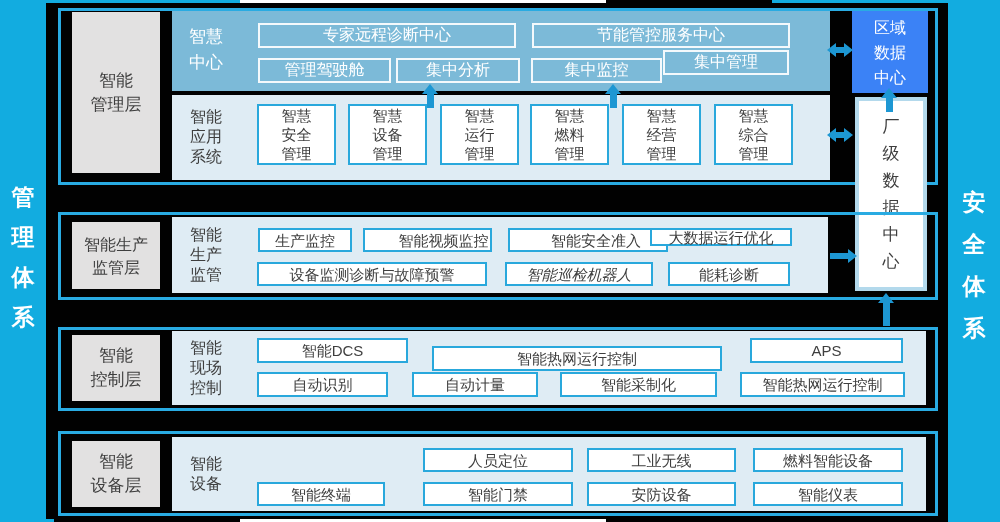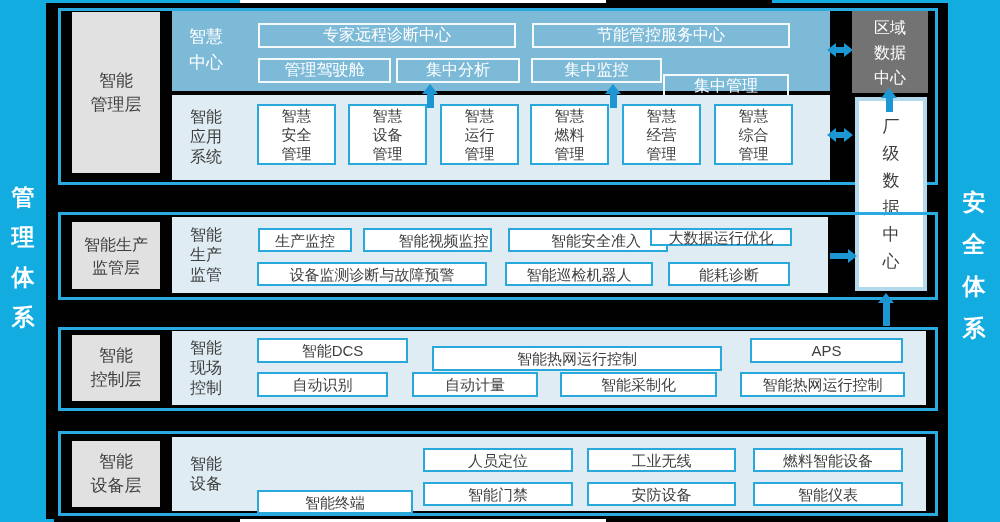--- a/index.html
+++ b/index.html
@@ -33,21 +33,21 @@
   .wbox{
     border:2px solid #F4F9FC; color:#fff; font-size:16px;
     display:flex; align-items:center; justify-content:center; text-align:center;
   }
   .lbox{
     background:#fff; border:2px solid var(--boxborder); color:var(--ink);
     font-size:15px; line-height:19px; display:flex; align-items:center;
     justify-content:center; text-align:center; white-space:pre-line;
   }
   .regional{
-    background:#737373; color:#fff; font-size:16px; line-height:25px;
+    background:#3b82f6; color:#fff; font-size:16px; line-height:25px;
     display:flex; align-items:center; justify-content:center; text-align:center;
     white-space:pre-line;
   }
   .plant{
     background:#fff; border:4px solid #B3D9EC; color:var(--ink);
     font-size:17px; line-height:27px; display:flex; align-items:center;
     justify-content:center; text-align:center; white-space:pre-line;
   }
   .v-arrow{display:flex; flex-direction:column; align-items:center;}
   .v-arrow .head{width:0;height:0;border-left:8px solid transparent;
@@ -89,21 +89,21 @@
 管理层</div>
 
   <div class="abs panel-blue" style="left:172px;top:11px;width:658px;height:80px;"></div>
   <div class="abs panel-label onblue" style="left:178px;top:24px;width:56px;">智慧
 中心</div>
   <div class="abs wbox" style="left:258px;top:23px;width:258px;height:25px;">专家远程诊断中心</div>
   <div class="abs wbox" style="left:532px;top:23px;width:258px;height:25px;">节能管控服务中心</div>
   <div class="abs wbox" style="left:258px;top:58px;width:133px;height:25px;">管理驾驶舱</div>
   <div class="abs wbox" style="left:396px;top:58px;width:124px;height:25px;">集中分析</div>
   <div class="abs wbox" style="left:531px;top:58px;width:131px;height:25px;">集中监控</div>
-  <div class="abs wbox" style="left:663px;top:74px;width:126px;height:25px;">集中管理</div>
+  <div class="abs wbox" style="left:663px;top:50px;width:126px;height:25px;">集中管理</div>
 
   <div class="abs panel-light" style="left:172px;top:95px;width:658px;height:85px;"></div>
   <div class="abs panel-label" style="left:178px;top:107px;width:56px;">智能
 应用
 系统</div>
   <div class="abs lbox" style="left:257px;top:104px;width:79px;height:61px;">智慧
 安全
 管理</div>
   <div class="abs lbox" style="left:348px;top:104px;width:79px;height:61px;">智慧
 设备
@@ -160,21 +160,21 @@
 监管层</div>
   <div class="abs panel-light" style="left:172px;top:217px;width:656px;height:76px;"></div>
   <div class="abs panel-label" style="left:178px;top:225px;width:56px;">智能
 生产
 监管</div>
   <div class="abs lbox" style="left:258px;top:228px;width:94px;height:24px;">生产监控</div>
   <div class="abs lbox" style="left:363px;top:228px;width:129px;height:24px;padding-left:32px;">智能视频监控</div>
   <div class="abs lbox" style="left:508px;top:228px;width:160px;height:24px;padding-left:16px;">智能安全准入</div>
   <div class="abs lbox" style="left:650px;top:228px;width:142px;height:18px;">大数据运行优化</div>
   <div class="abs lbox" style="left:257px;top:262px;width:230px;height:24px;">设备监测诊断与故障预警</div>
-  <div class="abs lbox" style="left:505px;top:262px;width:148px;height:24px;">智能巡检机器人</div>
+  <div class="abs lbox" style="left:505px;top:262px;width:148px;height:24px;font-style:italic;">智能巡检机器人</div>
   <div class="abs lbox" style="left:668px;top:262px;width:122px;height:24px;">能耗诊断</div>
 
   <div class="abs h-arrow" style="left:830px;top:249px;width:27px;height:14px;">
     <div class="stem"></div>
       <div class="headR"></div>
   </div>
 
   <div class="abs layer" style="left:58px;top:327px;width:880px;height:84px;"></div>
   <div class="abs graybox" style="left:72px;top:335px;width:88px;height:66px;">智能
 控制层</div>
@@ -197,18 +197,18 @@
 
   <div class="abs layer" style="left:58px;top:431px;width:880px;height:85px;"></div>
   <div class="abs graybox" style="left:72px;top:441px;width:88px;height:66px;">智能
 设备层</div>
   <div class="abs panel-light" style="left:172px;top:437px;width:754px;height:74px;"></div>
   <div class="abs panel-label" style="left:178px;top:454px;width:56px;">智能
 设备</div>
   <div class="abs lbox" style="left:423px;top:448px;width:150px;height:24px;">人员定位</div>
   <div class="abs lbox" style="left:587px;top:448px;width:149px;height:24px;">工业无线</div>
   <div class="abs lbox" style="left:753px;top:448px;width:150px;height:24px;">燃料智能设备</div>
-  <div class="abs lbox" style="left:257px;top:482px;width:156px;height:24px;margin-top:8px;">智能终端</div>
+  <div class="abs lbox" style="left:257px;top:482px;width:128px;height:24px;">智能终端</div>
   <div class="abs lbox" style="left:423px;top:482px;width:150px;height:24px;">智能门禁</div>
   <div class="abs lbox" style="left:587px;top:482px;width:149px;height:24px;">安防设备</div>
   <div class="abs lbox" style="left:753px;top:482px;width:150px;height:24px;">智能仪表</div>
 
 </div>
 
 </body></html>

